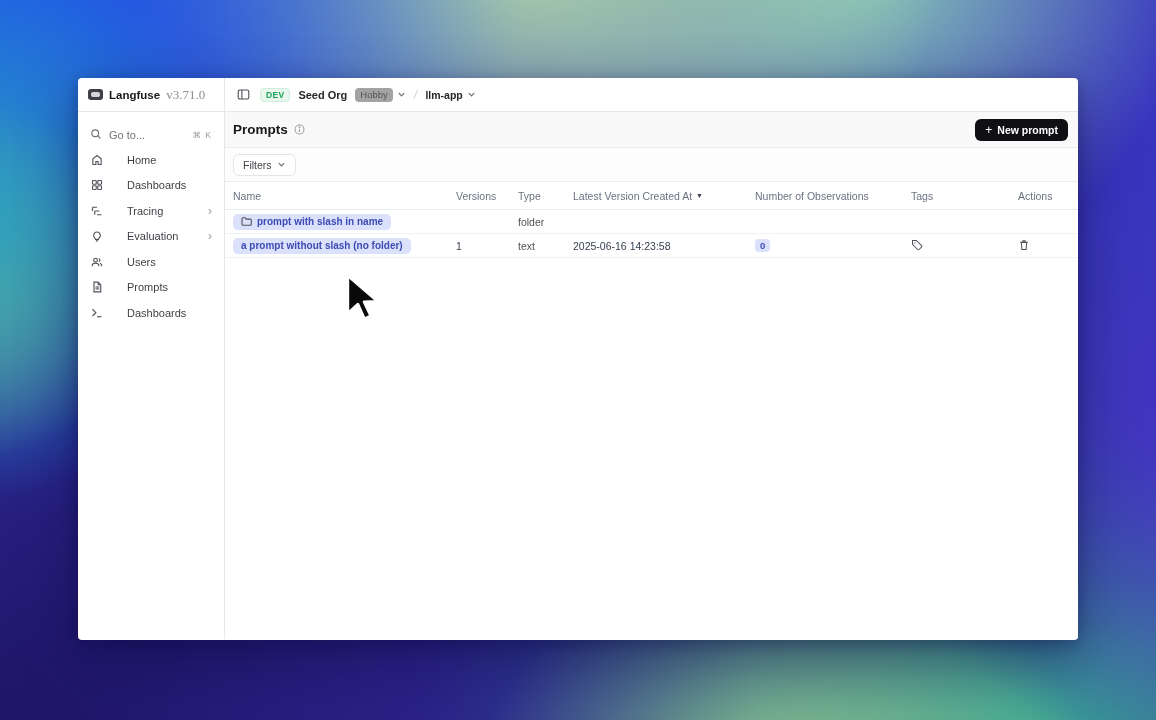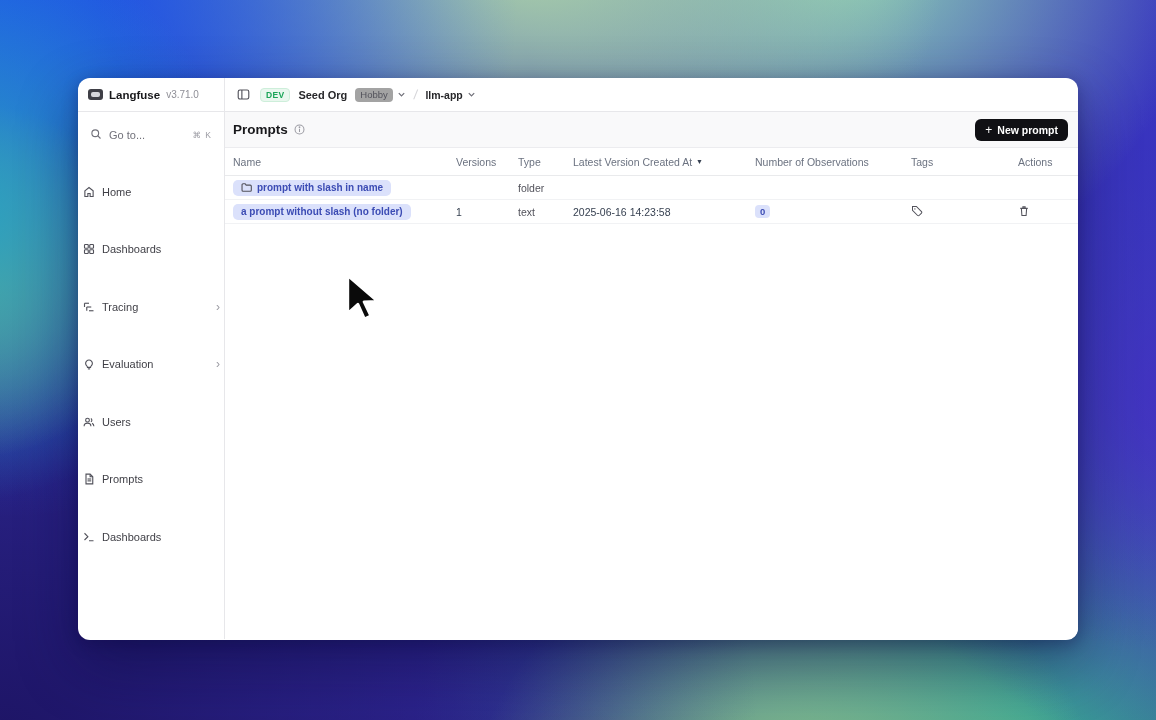--- a/index.html
+++ b/index.html
@@ -20,57 +20,57 @@
       radial-gradient(circle at 103% 55%, #4a2ec4 0%, rgba(74,46,196,0) 28%),
       radial-gradient(circle at 0% 105%, #1d1464 0%, rgba(29,20,100,0) 55%),
       radial-gradient(circle at 68% 118%, #9ed687 0%, rgba(158,214,135,0) 28%),
       radial-gradient(circle at 88% 102%, #3aa694 0%, rgba(58,166,148,0) 48%),
       linear-gradient(160deg, #2b52d4 0%, #3a36b4 45%, #31259a 100%);
   }
 
   
   .window {
     position:absolute; left:78px; top:78px; width:1000px; height:562px;
-    background:#ffffff; border-radius:12px; overflow:hidden;
+    background:#ffffff; border-radius:4px; overflow:hidden;
     box-shadow:0 24px 60px rgba(10,8,60,.45), 0 4px 16px rgba(10,8,60,.30);
     font-size:11px; color:#3f3f46;
   }
 
   
   .topbar { display:flex; height:34px; border-bottom:1px solid #e7e7ea; align-items:stretch; }
   .topbar-left { width:147px; flex:0 0 147px; display:flex; align-items:center; gap:6px;
                  padding:0 10px; border-right:1px solid #e7e7ea; }
   .logo-mark { width:15px; height:11px; border-radius:3px; background:#3f3f46;
                display:inline-block; position:relative; }
   .logo-mark::after{ content:""; position:absolute; left:3px; top:3px; width:9px; height:5px;
                border-radius:2px; background:#d7d7db; }
   .brand { font-weight:700; font-size:11.5px; color:#18181b; }
-  .version { font-size:10px; color:#8e8e96; }
+  .version { font-size:13px; color:#8e8e96;font-family:Liberation Serif, serif; }
   .topbar-right { flex:1; display:flex; align-items:center; gap:8px; padding:0 10px; }
   .icon-btn { display:inline-flex; align-items:center; justify-content:center;
               background:none; border:none; cursor:pointer; color:#52525b; padding:2px; }
   .badge-env { background:#e9f7ee; color:#1ba558; border:1px solid #cdeeda; font-size:8.5px;
                font-weight:700; padding:1px 5px; border-radius:4px; letter-spacing:.3px; }
   .org-name { font-size:11px; color:#27272a; font-weight:600; }
   .pill-btn { display:inline-flex; align-items:center; gap:4px; background:none; border:none;
               cursor:pointer; color:#3f3f46; font-family:inherit; }
   .pill { background:#a3a3a3; color:#52525b; font-size:9.5px; padding:1.5px 5px; border-radius:4px; }
   .chev { color:#71717a; display:inline-flex; }
   .path-sep { color:#d4d4d8; font-size:13px; font-weight:300; transform:skewX(-8deg); }
   .project-name { font-size:10.5px; font-weight:600; color:#27272a; }
 
   
   .app-body { display:flex; height:527px; }
   .sidebar { width:147px; flex:0 0 147px; border-right:1px solid #e7e7ea; padding-top:10px; }
   .goto-row { display:flex; align-items:center; gap:7px; height:25px; padding:0 12px;
               color:#71717a; cursor:pointer; }
   .goto-label { flex:1; font-size:11px; }
   .kbd { font-size:8.5px; color:#9b9ba3; letter-spacing:1px; }
-  .nav-item { display:flex; align-items:center; gap:7px; height:25.5px; padding:0 4px;
-              color:#3f3f46; font-size:11px; cursor:pointer;margin-top:32px; }
+  .nav-item { display:flex; align-items:center; gap:24px; height:25.5px; padding:0 12px;
+              color:#3f3f46; font-size:11px; cursor:pointer; }
   .nav-item .nav-ic { display:inline-flex; color:#52525b; width:13px; justify-content:center; }
   .nav-item .nav-label { flex:1; }
   .nav-item .sub-chev { color:#9b9ba3; font-size:12px; line-height:1; }
 
   
   .main { flex:1; display:flex; flex-direction:column; background:#fff; }
   .page-header { height:36px; background:#f9f9fa; border-bottom:1px solid #ececef;
                  display:flex; align-items:center; padding:0 8px; }
   .page-title { font-size:13.5px; font-weight:700; color:#18181b; }
   .info-ic { margin-left:6px; color:#9b9ba3; display:inline-flex; }
@@ -246,20 +246,30 @@
                 <circle cx="8" cy="4.6" r="0.5" fill="currentColor"></circle>
               </svg>
           </span>
           <span class="spacer"></span>
           <button class="btn-primary">
             <span class="btn-plus">+</span>
             <span>New prompt</span>
           </button>
         </div>
 
+        <div class="filters-row">
+          <button class="btn-outline">
+            <span>Filters</span>
+            <span class="chev">
+              <svg width="9" height="9" viewBox="0 0 10 10" fill="none" stroke="currentColor" stroke-width="1.4">
+                  <polyline points="2,3.5 5,6.5 8,3.5"></polyline>
+                </svg>
+            </span>
+          </button>
+        </div>
 
         <div>
           <div class="trow thead">
             <span class="th">Name</span>
             <span class="th">Versions</span>
             <span class="th">Type</span>
             <span class="th">
               <span>Latest Version Created At</span>
               <span class="sort-ind">▼</span>
             </span>

